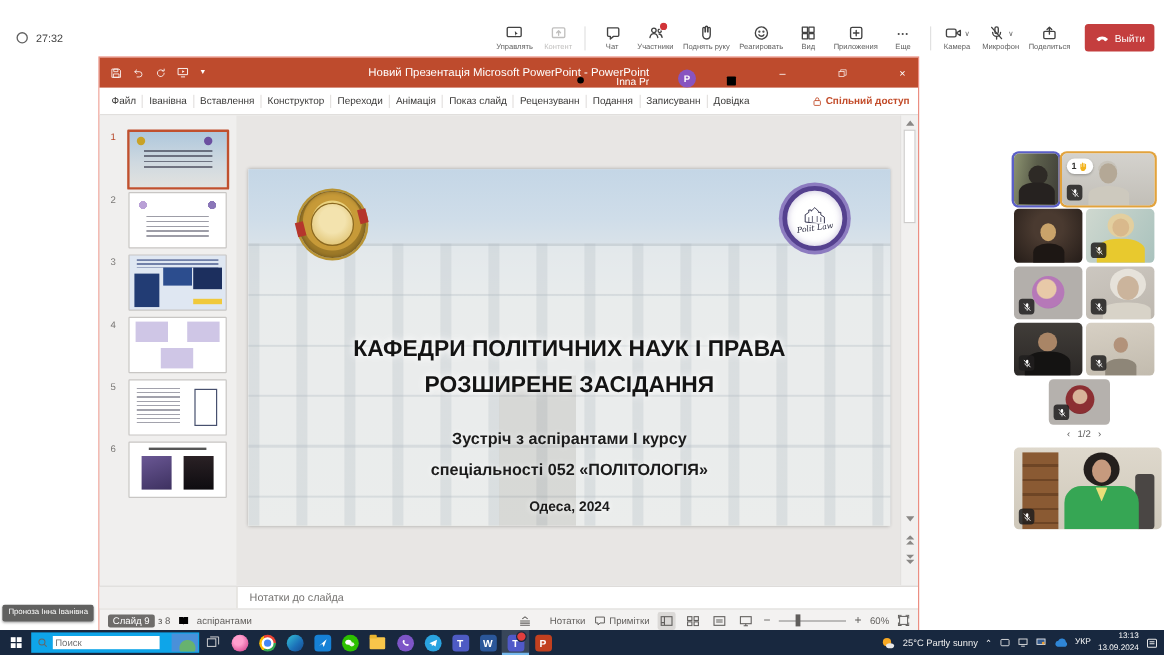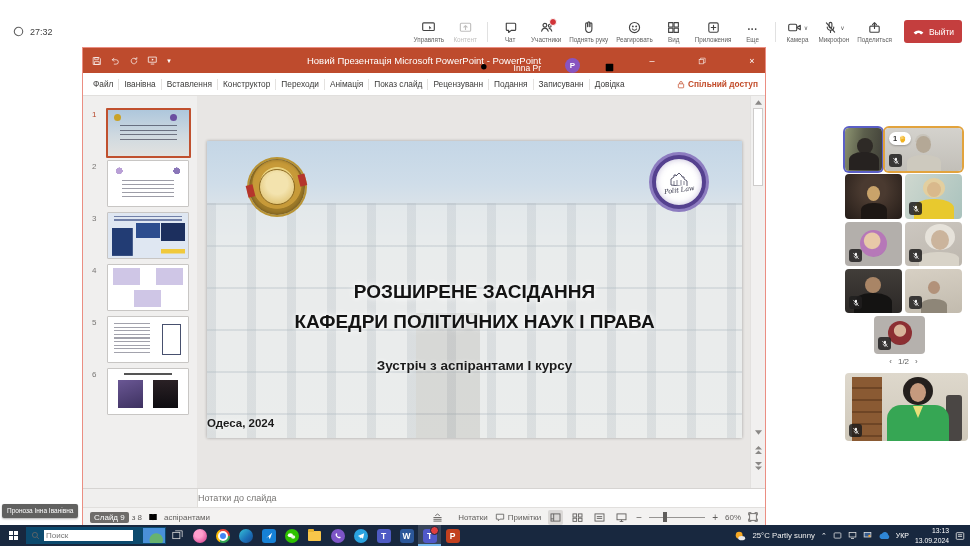--- a/index.html
+++ b/index.html
@@ -73,32 +73,32 @@
   #slide{position:absolute;left:124px;top:45px;width:535px;height:297px;background:linear-gradient(180deg,#c4d6e6 0%,#cfdde9 14%,#dde4e9 24%,#e9ebec 38%,#ededeb 100%);box-shadow:0 0 3px rgba(0,0,0,.3)}
   #slide .bld{position:absolute;left:0;right:0;top:21%;bottom:0;background-color:rgba(234,236,236,.55);background-image:repeating-linear-gradient(90deg,rgba(175,185,192,.28) 0 9px,transparent 9px 40px),repeating-linear-gradient(180deg,transparent 0 40px,rgba(170,180,188,.3) 40px 42px);border-top:2px solid rgba(180,190,198,.5)}
   #slide .entr{position:absolute;left:39%;width:12%;top:58%;bottom:0;background:rgba(120,110,100,.16)}
   .emblem-gold{position:absolute;left:42px;top:18px;width:56px;height:56px;border-radius:50%;background:radial-gradient(circle at 50% 45%,#f6ecca 0 26%,#ead27e 28% 40%,#c79a38 42% 58%,#9e7a28 60% 74%,#7c5f1f 76% 100%);box-shadow:0 0 0 2px #b99434,inset 0 0 4px rgba(0,0,0,.4)}
   .emblem-gold::before{content:"";position:absolute;inset:18%;border-radius:50%;border:1.5px solid #8a6820;background:radial-gradient(circle at 50% 40%,#f3e3ae 0 40%,#d9b75c 100%)}
   .emblem-gold::after{content:"";position:absolute;width:7px;height:12px;background:#b5352c;left:-2px;top:26px;box-shadow:53px 2px 0 #b5352c;transform:rotate(-14deg)}
   .emblem-purple{position:absolute;right:36px;top:14px;width:54px;height:54px;border-radius:50%;background:#fff;border:4px solid #55418f;box-shadow:0 0 0 3px #8d7cc0,inset 0 0 6px rgba(90,70,150,.35);box-sizing:border-box;display:flex;flex-direction:column;align-items:center;justify-content:center}
   .emblem-purple .cap{font-family:"DejaVu Serif",serif;font-style:italic;font-size:6.5px;color:#2b2b40;transform:rotate(-8deg)}
   .slide-title{position:absolute;top:136px;left:0;width:100%;text-align:center;font-size:19px;font-weight:bold;color:#141414;line-height:30px;text-shadow:0 0 5px rgba(255,255,255,.95),0 0 10px rgba(255,255,255,.85)}
   .slide-sub{position:absolute;top:212px;left:0;width:100%;text-align:center;font-size:13.5px;font-weight:bold;color:#1c1c1c;line-height:26px;text-shadow:0 0 5px rgba(255,255,255,.95)}
-  .slide-foot{position:absolute;top:276px;left:0;width:100%;text-align:left;font-size:11.5px;font-weight:bold;color:#1c1c1c;text-shadow:0 0 5px rgba(255,255,255,.95)}
+  .slide-foot{position:absolute;top:276px;left:0;width:100%;text-align:center;font-size:11.5px;font-weight:bold;color:#1c1c1c;text-shadow:0 0 5px rgba(255,255,255,.95)}
 
   
   #vscroll{position:absolute;right:0;top:0;width:14px;height:392px;background:#f1f0ef;border-left:1px solid #e3e1df}
   #vscroll .arr{position:absolute;left:0;width:14px;height:12px;display:flex;align-items:center;justify-content:center}
   #vscroll .sthumb{position:absolute;left:2px;right:2px;top:12px;height:78px;background:#fff;border:1px solid #cecccb;box-sizing:border-box}
   #vscroll svg{stroke:#8a8886;fill:#8a8886;stroke-width:0}
 
   
   #ppt-notes{position:relative;height:18px;background:#fff;border-top:1px solid #d6d4d2;display:flex;align-items:center}
   #ppt-notes .nleft{width:114px;height:100%;background:#f0efee;border-right:1px solid #e0deda}
-  #ppt-notes .ntext{font-size:9px;color:#767472;}
+  #ppt-notes .ntext{font-size:9px;color:#767472;padding-left:10px}
 
   
   #ppt-status{position:relative;height:19px;background:#f3f2f1;border-top:1px solid #e1dfdd;display:flex;align-items:center;font-size:8px;color:#605e5c;padding:0 7px;box-sizing:border-box}
   .slide-chip{background:#6e6c6a;color:#fff;border-radius:2px;padding:1px 4px;margin-right:3px}
   .st-left{display:flex;align-items:center;gap:6px}
   .st-right{margin-left:auto;display:flex;align-items:center;gap:7px}
   .st-right svg{stroke:#605e5c;fill:none;stroke-width:1}
   .viewbtn{width:15px;height:15px;display:flex;align-items:center;justify-content:center;border-radius:2px}
   .viewbtn.active{background:#dbd9d7}
   .ztrack{position:relative;width:56px;height:10px;display:flex;align-items:center}
@@ -151,21 +151,21 @@
   .big .hair{position:absolute;left:58px;top:4px;width:30px;height:28px;border-radius:50%;background:#241f1d}
   .big .face{position:absolute;left:65px;top:10px;width:16px;height:19px;border-radius:50%;background:#c69a7e}
   .big .jacket{position:absolute;left:42px;top:32px;width:62px;height:36px;border-radius:14px 14px 0 0;background:#36a654}
   .big .vneck{position:absolute;left:68px;top:33px;width:10px;height:12px;background:#e9df79;clip-path:polygon(0 0,100% 0,50% 100%)}
 
   
   #taskbar{position:absolute;left:0;top:525px;width:970px;height:21px;background:#18283f;display:flex;align-items:center}
   .startbtn{width:26px;display:flex;justify-content:center}
   .winlogo{display:grid;grid-template-columns:4px 4px;grid-template-rows:4px 4px;gap:1px}
   .winlogo i{background:#fff;display:block}
-  .searchbox{width:140px;height:17px;background:#0c4a6e;display:flex;align-items:center;gap:4px;padding:0 5px;box-sizing:border-box;position:relative}
+  .searchbox{width:140px;height:17px;background:#0ea5e9;display:flex;align-items:center;gap:4px;padding:0 5px;box-sizing:border-box;position:relative}
   .searchbox input{border:0;outline:0;width:85px;font-size:8px;color:#555;font-family:"Liberation Sans",sans-serif}
   .searchbox .daily{position:absolute;right:1px;top:1px;width:22px;height:15px;background:radial-gradient(circle at 60% 80%,#67b26f 0 35%,#4a90d9 40% 100%)}
   .tv{width:22px;display:flex;justify-content:center}
   .appico{width:23px;height:21px;display:flex;align-items:center;justify-content:center;position:relative}
   .appico.active{background:rgba(255,255,255,.14);box-shadow:inset 0 -2px 0 #76b9ed}
   .ai{width:14px;height:14px;border-radius:3px;display:flex;align-items:center;justify-content:center;color:#fff;font-size:8.5px;font-weight:bold}
   .round{border-radius:50%}
   .badge-red{position:absolute;right:2px;top:1px;width:7px;height:7px;border-radius:50%;background:#e13e3e;border:1px solid #18283f}
   .tray{margin-left:auto;display:flex;align-items:center;gap:6px;color:#fff;padding-right:5px}
   .tray .wtxt{font-size:7.8px;color:#eee}
@@ -438,25 +438,26 @@
         <div class="entr"></div>
         <div class="emblem-gold"></div>
         <div class="emblem-purple">
           <svg width="20" height="15" viewBox="0 0 20 15">
               <path d="M2 14V8l3-2V4h2v1l3-3 3 3v1h2v2l3 2v6z" fill="none" stroke="#2f2f4a" stroke-width=".8"></path>
               <path d="M5 14v-4m3 4V9m4 5V9m3 5v-4" stroke="#2f2f4a" stroke-width=".6"></path>
             </svg>
           <span class="cap">Polit Law</span>
         </div>
         <div class="slide-title">
+          <div>КАФЕДРИ ПОЛІТИЧНИХ НАУК І ПРАВА</div>
           <div>РОЗШИРЕНЕ ЗАСІДАННЯ</div>
-          <div>КАФЕДРИ ПОЛІТИЧНИХ НАУК І ПРАВА</div>
         </div>
         <div class="slide-sub">
           <div>Зустріч з аспірантами І курсу</div>
+          <div>спеціальності 052 «ПОЛІТОЛОГІЯ»</div>
         </div>
         <div class="slide-foot">Одеса, 2024</div>
       </div>
 
       <div id="vscroll">
         <span class="arr" style="top:0">
             <svg width="7" height="5" viewBox="0 0 8 5">
               <path d="M0 5 4 0l4 5z"></path>
             </svg>
           </span>

